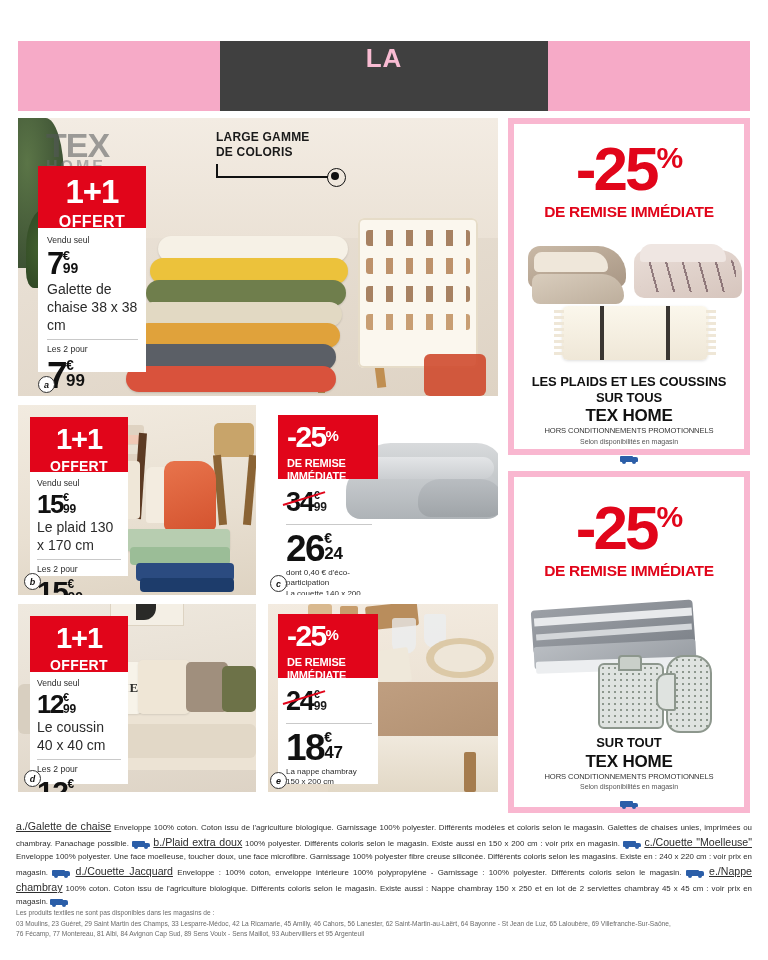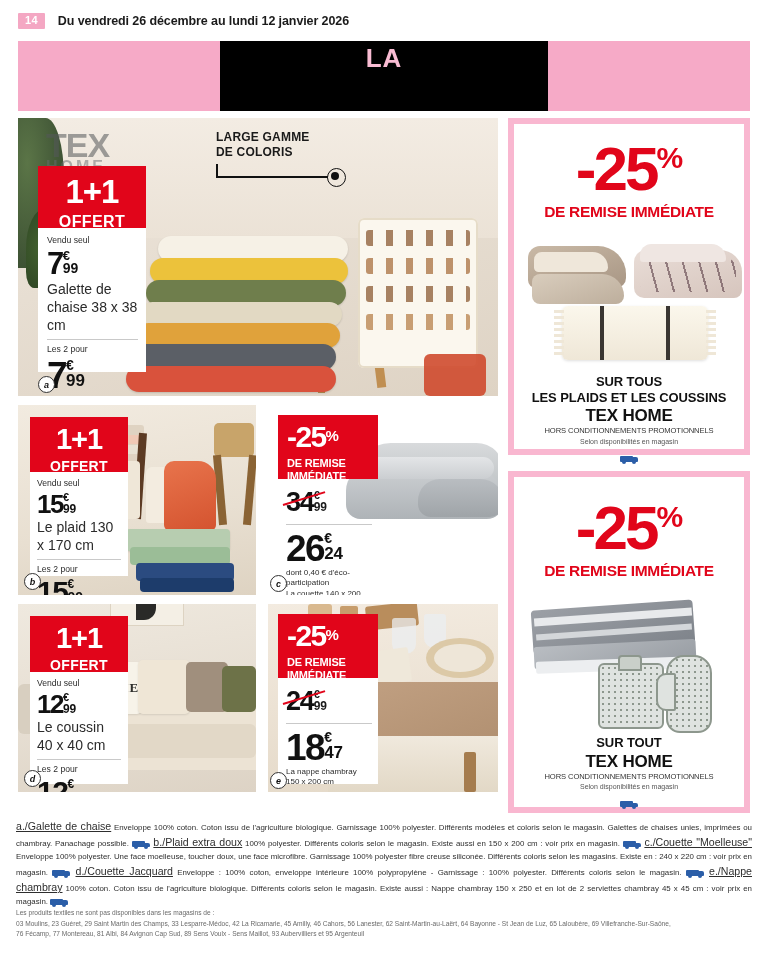--- a/index.html
+++ b/index.html
@@ -15,21 +15,21 @@
 
   
   .topbar{position:absolute;left:0;top:11px;width:768px;height:20px;display:flex;align-items:center;}
   .page-num{
     margin-left:18px;background:#f4a7c3;color:#ffffff;font-size:11px;font-weight:700;
     padding:2px 7px 3px 7px;line-height:1;border-radius:1px;letter-spacing:.3px;
   }
   .date-range{margin-left:13px;font-size:12.5px;font-weight:600;color:#1b1b1b;letter-spacing:-.1px;}
 
   
-  .banner{position:absolute;left:18px;top:41px;width:664px;height:70px;background:#000000;}
+  .banner{position:absolute;left:18px;top:41px;width:664px;height:70px;background:#404040;}
   .banner .blk{position:absolute;top:0;height:70px;background:#f6aac7;}
   .banner .blk.l{left:0;width:202px;}
   .banner .blk.r{left:530px;width:202px;}
   .banner .words{position:absolute;left:0;top:0;width:732px;height:70px;}
   .banner .la{
     position:absolute;left:0;right:0;top:4px;text-align:center;
     font-size:26px;font-weight:700;color:#f9bcd3;letter-spacing:1px;line-height:1;
   }
   .banner .deco{
     position:absolute;left:0;right:0;top:22px;text-align:center;
@@ -112,24 +112,20 @@
   .stores{position:absolute;left:16px;top:908px;width:736px;font-size:6.6px;line-height:1.6;color:#6a6a6a;}
 
   
   .ph{position:absolute;}
 </style>
 </head>
 <body>
 
 <div class="page">
 
-  <div class="topbar">
-    <span class="page-num">14</span>
-    <span class="date-range">Du vendredi 26 décembre au lundi 12 janvier 2026</span>
-  </div>
 
   <div class="banner">
     <div class="blk l"></div>
     <div class="blk r"></div>
     <div class="words">
       <div class="la">LA</div>
     </div>
   </div>
 
   <div class="left-col">
@@ -398,22 +394,22 @@
           <div class="ph" style="left:120px;top:126px;width:108px;height:48px;background:linear-gradient(160deg,#e9ddd7,#d6c5bd);border-radius:12px 22px 8px 10px;"></div>
           <div class="ph" style="left:126px;top:134px;width:96px;height:34px;background:repeating-linear-gradient(75deg,rgba(80,50,60,.55) 0 2px,transparent 2px 16px);border-radius:10px;"></div>
           <div class="ph" style="left:126px;top:120px;width:86px;height:18px;background:#efe6e2;border-radius:14px 18px 4px 4px;"></div>
           <div class="ph" style="left:48px;top:182px;width:146px;height:54px;background:linear-gradient(180deg,#fbf7ec,#efe7d7);border-radius:6px;box-shadow:0 1px 3px rgba(0,0,0,.13);"></div>
           <div class="ph" style="left:86px;top:182px;width:4px;height:54px;background:#3a3632;"></div>
           <div class="ph" style="left:152px;top:182px;width:4px;height:54px;background:#3a3632;"></div>
           <div class="ph" style="left:40px;top:186px;width:10px;height:46px;background:repeating-linear-gradient(180deg,#efe7d7 0 3px,transparent 3px 6px);"></div>
           <div class="ph" style="left:192px;top:186px;width:10px;height:46px;background:repeating-linear-gradient(180deg,#efe7d7 0 3px,transparent 3px 6px);"></div>
         </div>
         <div class="promo-foot" style="top:250px;">
+          <div class="l">LES PLAIDS ET LES COUSSINS</div>
           <div class="l">SUR TOUS</div>
-          <div class="l">LES PLAIDS ET LES COUSSINS</div>
           <div class="brand">TEX HOME</div>
           <div class="tiny">HORS CONDITIONNEMENTS PROMOTIONNELS</div>
           <div class="tiny2">Selon disponibilités en magasin</div>
           <div style="margin-top:3px;">
             <span class="truck">
               <span class="body"></span><span class="cab"></span><span class="w1"></span><span class="w2"></span>
             </span>
           </div>
         </div>
       </div>

